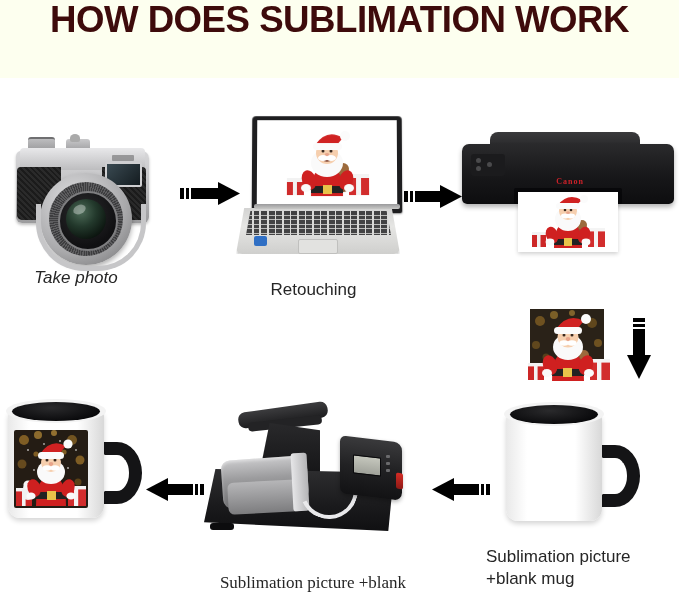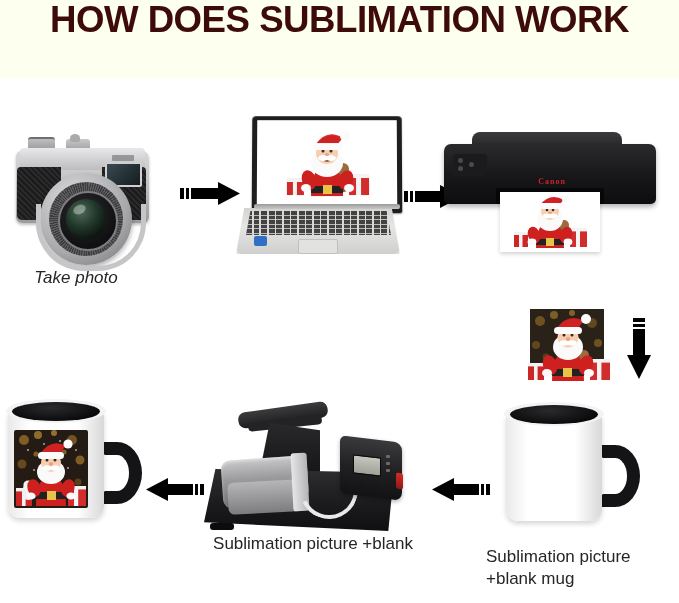--- a/index.html
+++ b/index.html
@@ -170,21 +170,21 @@
     position:absolute;left:22px;top:120px;width:13px;height:10px;
     background:#2f6fc4;border-radius:2px;
   }
   .lt-hinge{
     position:absolute;left:22px;top:88px;width:146px;height:5px;
     background:linear-gradient(180deg,#9a9a9c,#c8c8c6);
     border-radius:2px;
   }
 
   
-  .printer{position:absolute;left:444px;top:130px;width:212px;height:128px;}
+  .printer{position:absolute;left:462px;top:130px;width:212px;height:128px;}
   .pr-body{
     position:absolute;left:0;top:14px;width:212px;height:60px;
     background:linear-gradient(180deg,#2a2a2c 0%,#171719 55%,#0d0d0f 100%);
     border-radius:7px 7px 5px 5px;
     box-shadow:0 3px 5px rgba(0,0,0,.3);
   }
   .pr-lid{
     position:absolute;left:28px;top:2px;width:150px;height:22px;
     background:linear-gradient(180deg,#3a3a3c,#202022);
     border-radius:8px 8px 3px 3px;
@@ -401,20 +401,21 @@
         </svg>
       </div>
     </div>
     <div class="lt-base"></div>
     <div class="lt-hinge"></div>
     <div class="lt-keys"></div>
     <div class="lt-keys-rows"></div>
     <div class="lt-sticker"></div>
     <div class="lt-touch"></div>
   </div>
+  <div class="step-label" style="left:236px;top:279px;width:155px;">Retouching</div>
 
   <div class="arrow" style="left:404px;top:183px;">
     <svg width="58" height="26" viewBox="0 0 58 26">
       <rect x="0" y="8" width="4" height="11" fill="#000"></rect>
       <rect x="6" y="8" width="3" height="11" fill="#000"></rect>
       <rect x="11" y="8" width="28" height="11" fill="#000"></rect>
       <polygon points="36,2 58,13.5 36,25" fill="#000"></polygon>
     </svg>
   </div>
 
@@ -539,21 +540,21 @@
     <div class="ps-band"></div>
     <div class="ps-cable"></div>
     <div class="ps-ctrl"></div>
     <div class="ps-lcd"></div>
     <div class="ps-led" style="left:186px;top:52px;"></div>
     <div class="ps-led" style="left:186px;top:59px;"></div>
     <div class="ps-led" style="left:186px;top:66px;"></div>
     <div class="ps-red"></div>
     <div class="ps-foot"></div>
   </div>
-  <div class="step-label" style="left:178px;top:533px;width:270px;">Sublimation picture +blank</div>
+  <div class="step-label" style="left:178px;top:572px;width:270px;font-family:Liberation Serif, serif;">Sublimation picture +blank</div>
 
   <div class="arrow" style="left:146px;top:476px;">
     <svg width="58" height="26" viewBox="0 0 58 26">
       <polygon points="22,2 0,13.5 22,25" fill="#000"></polygon>
       <rect x="19" y="8" width="28" height="11" fill="#000"></rect>
       <rect x="49" y="8" width="3" height="11" fill="#000"></rect>
       <rect x="54" y="8" width="4" height="11" fill="#000"></rect>
     </svg>
   </div>
 

